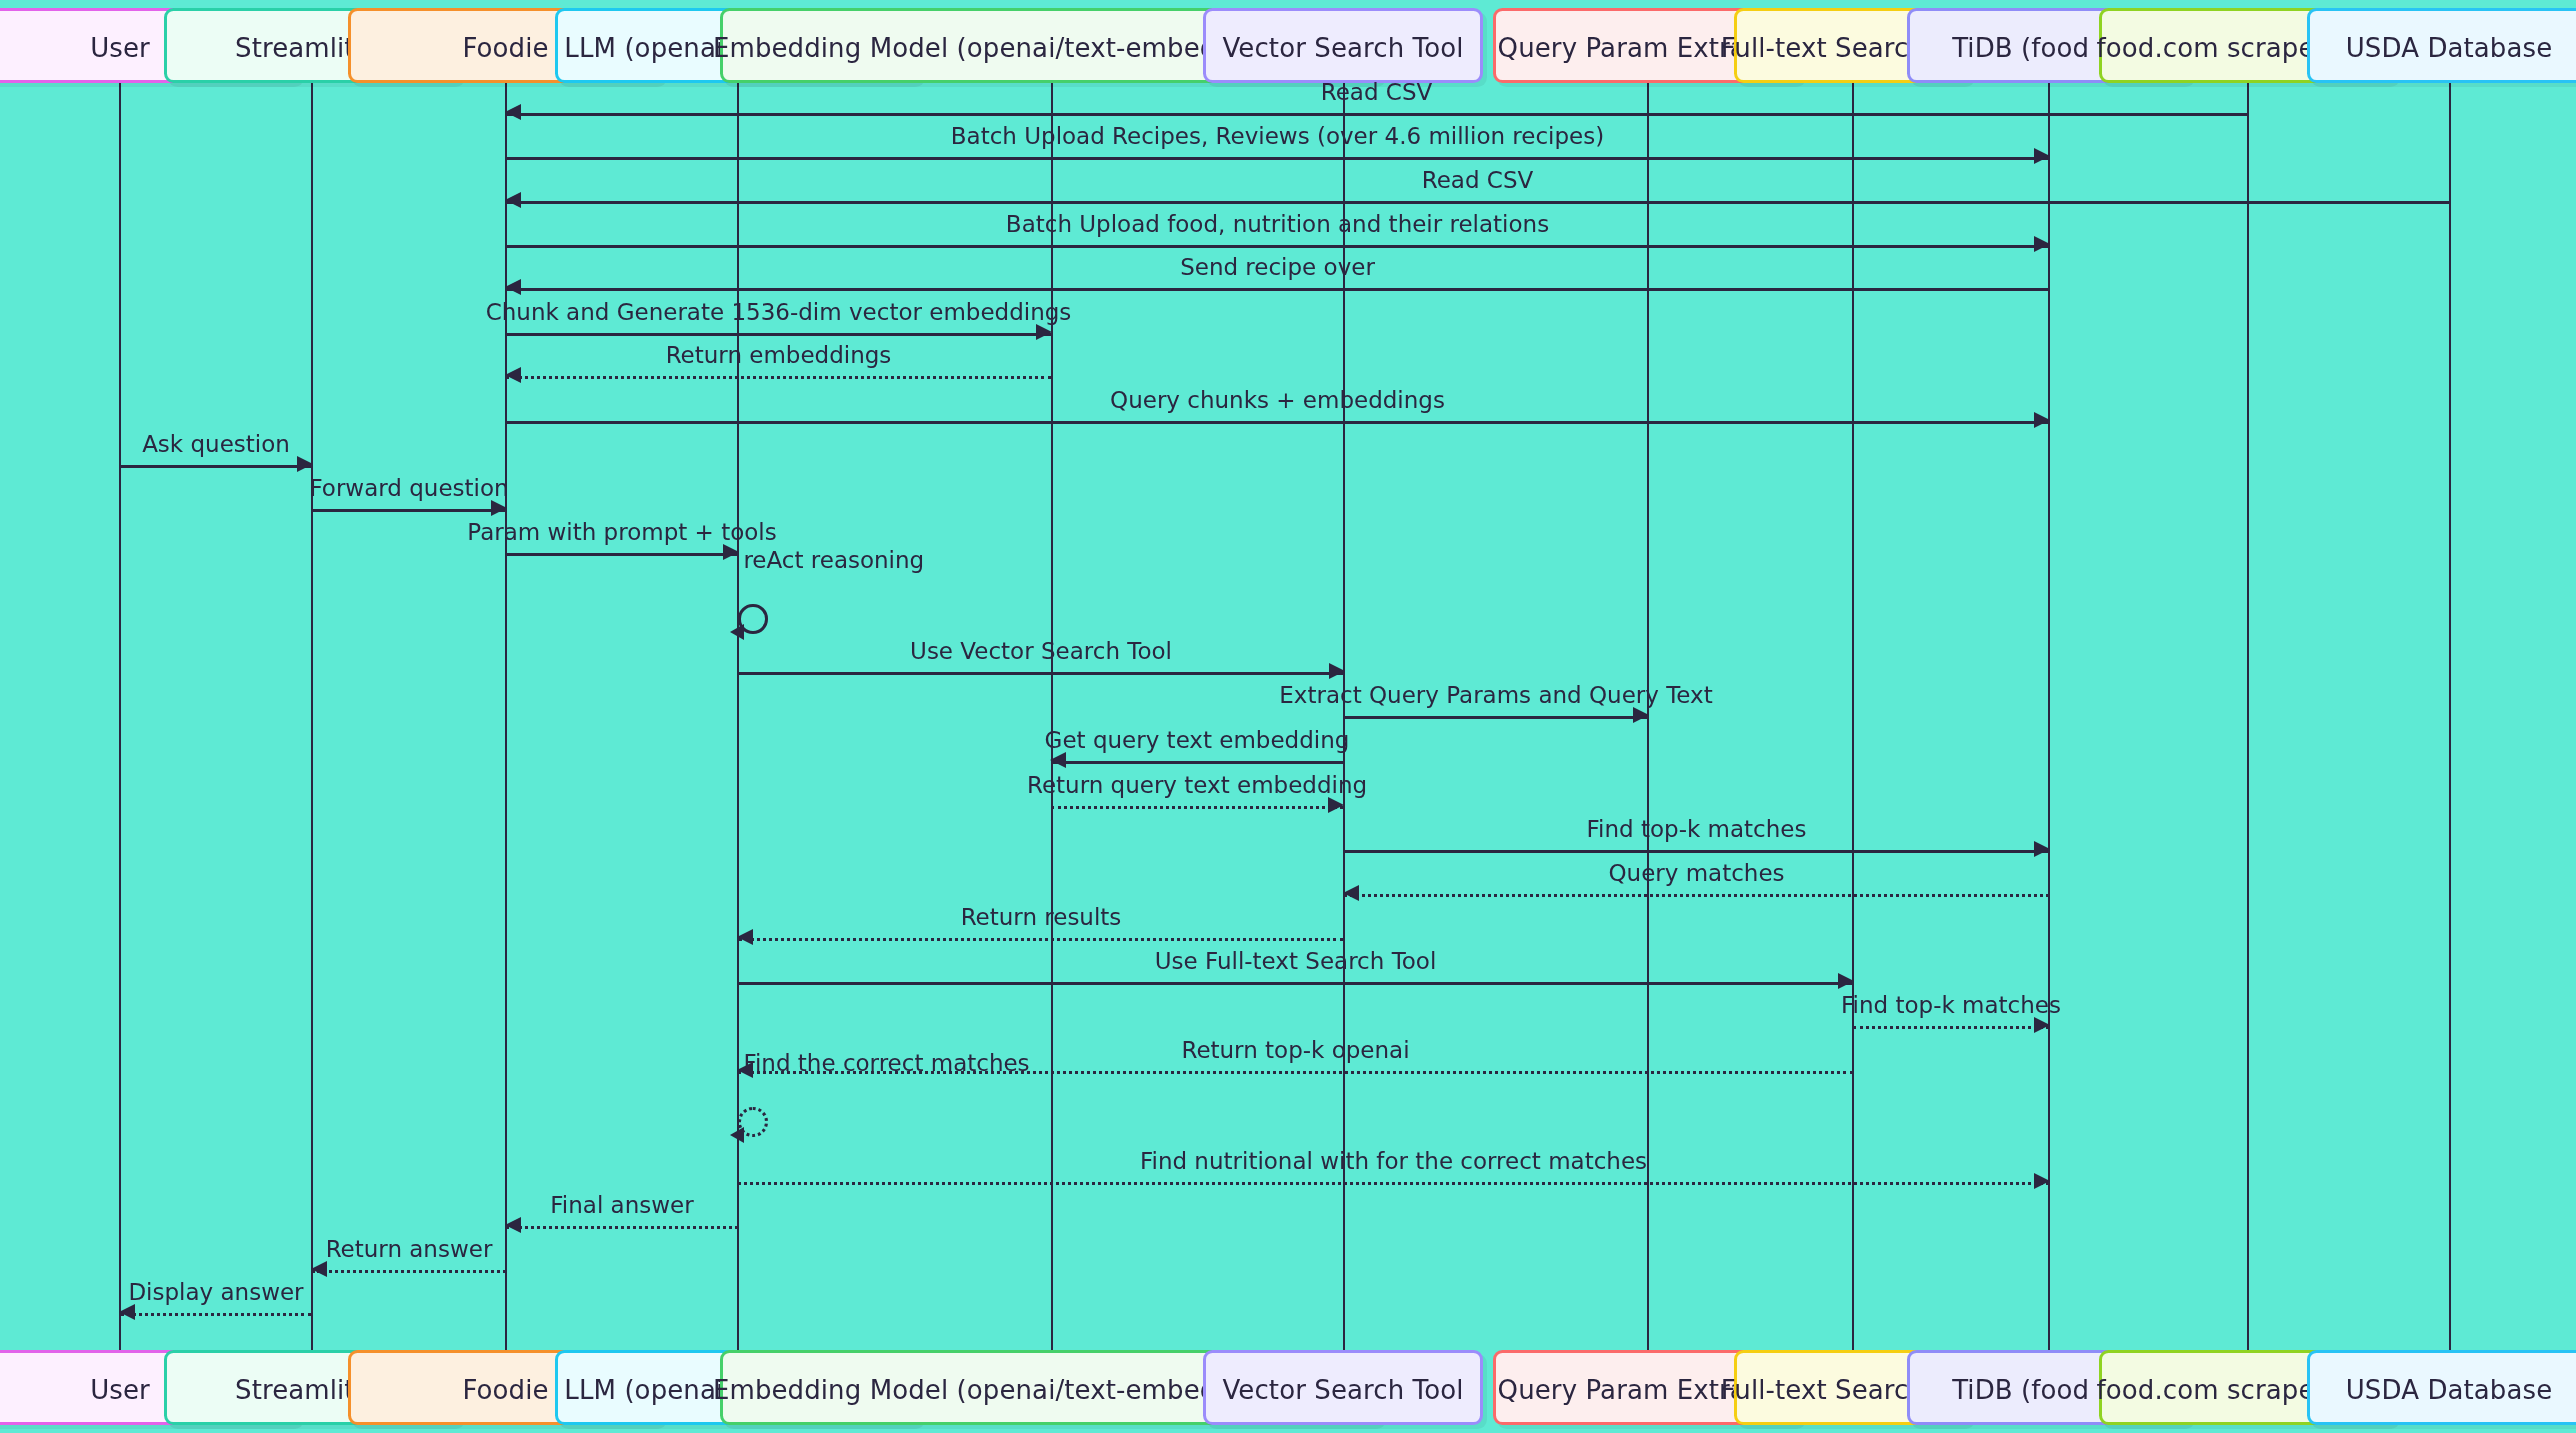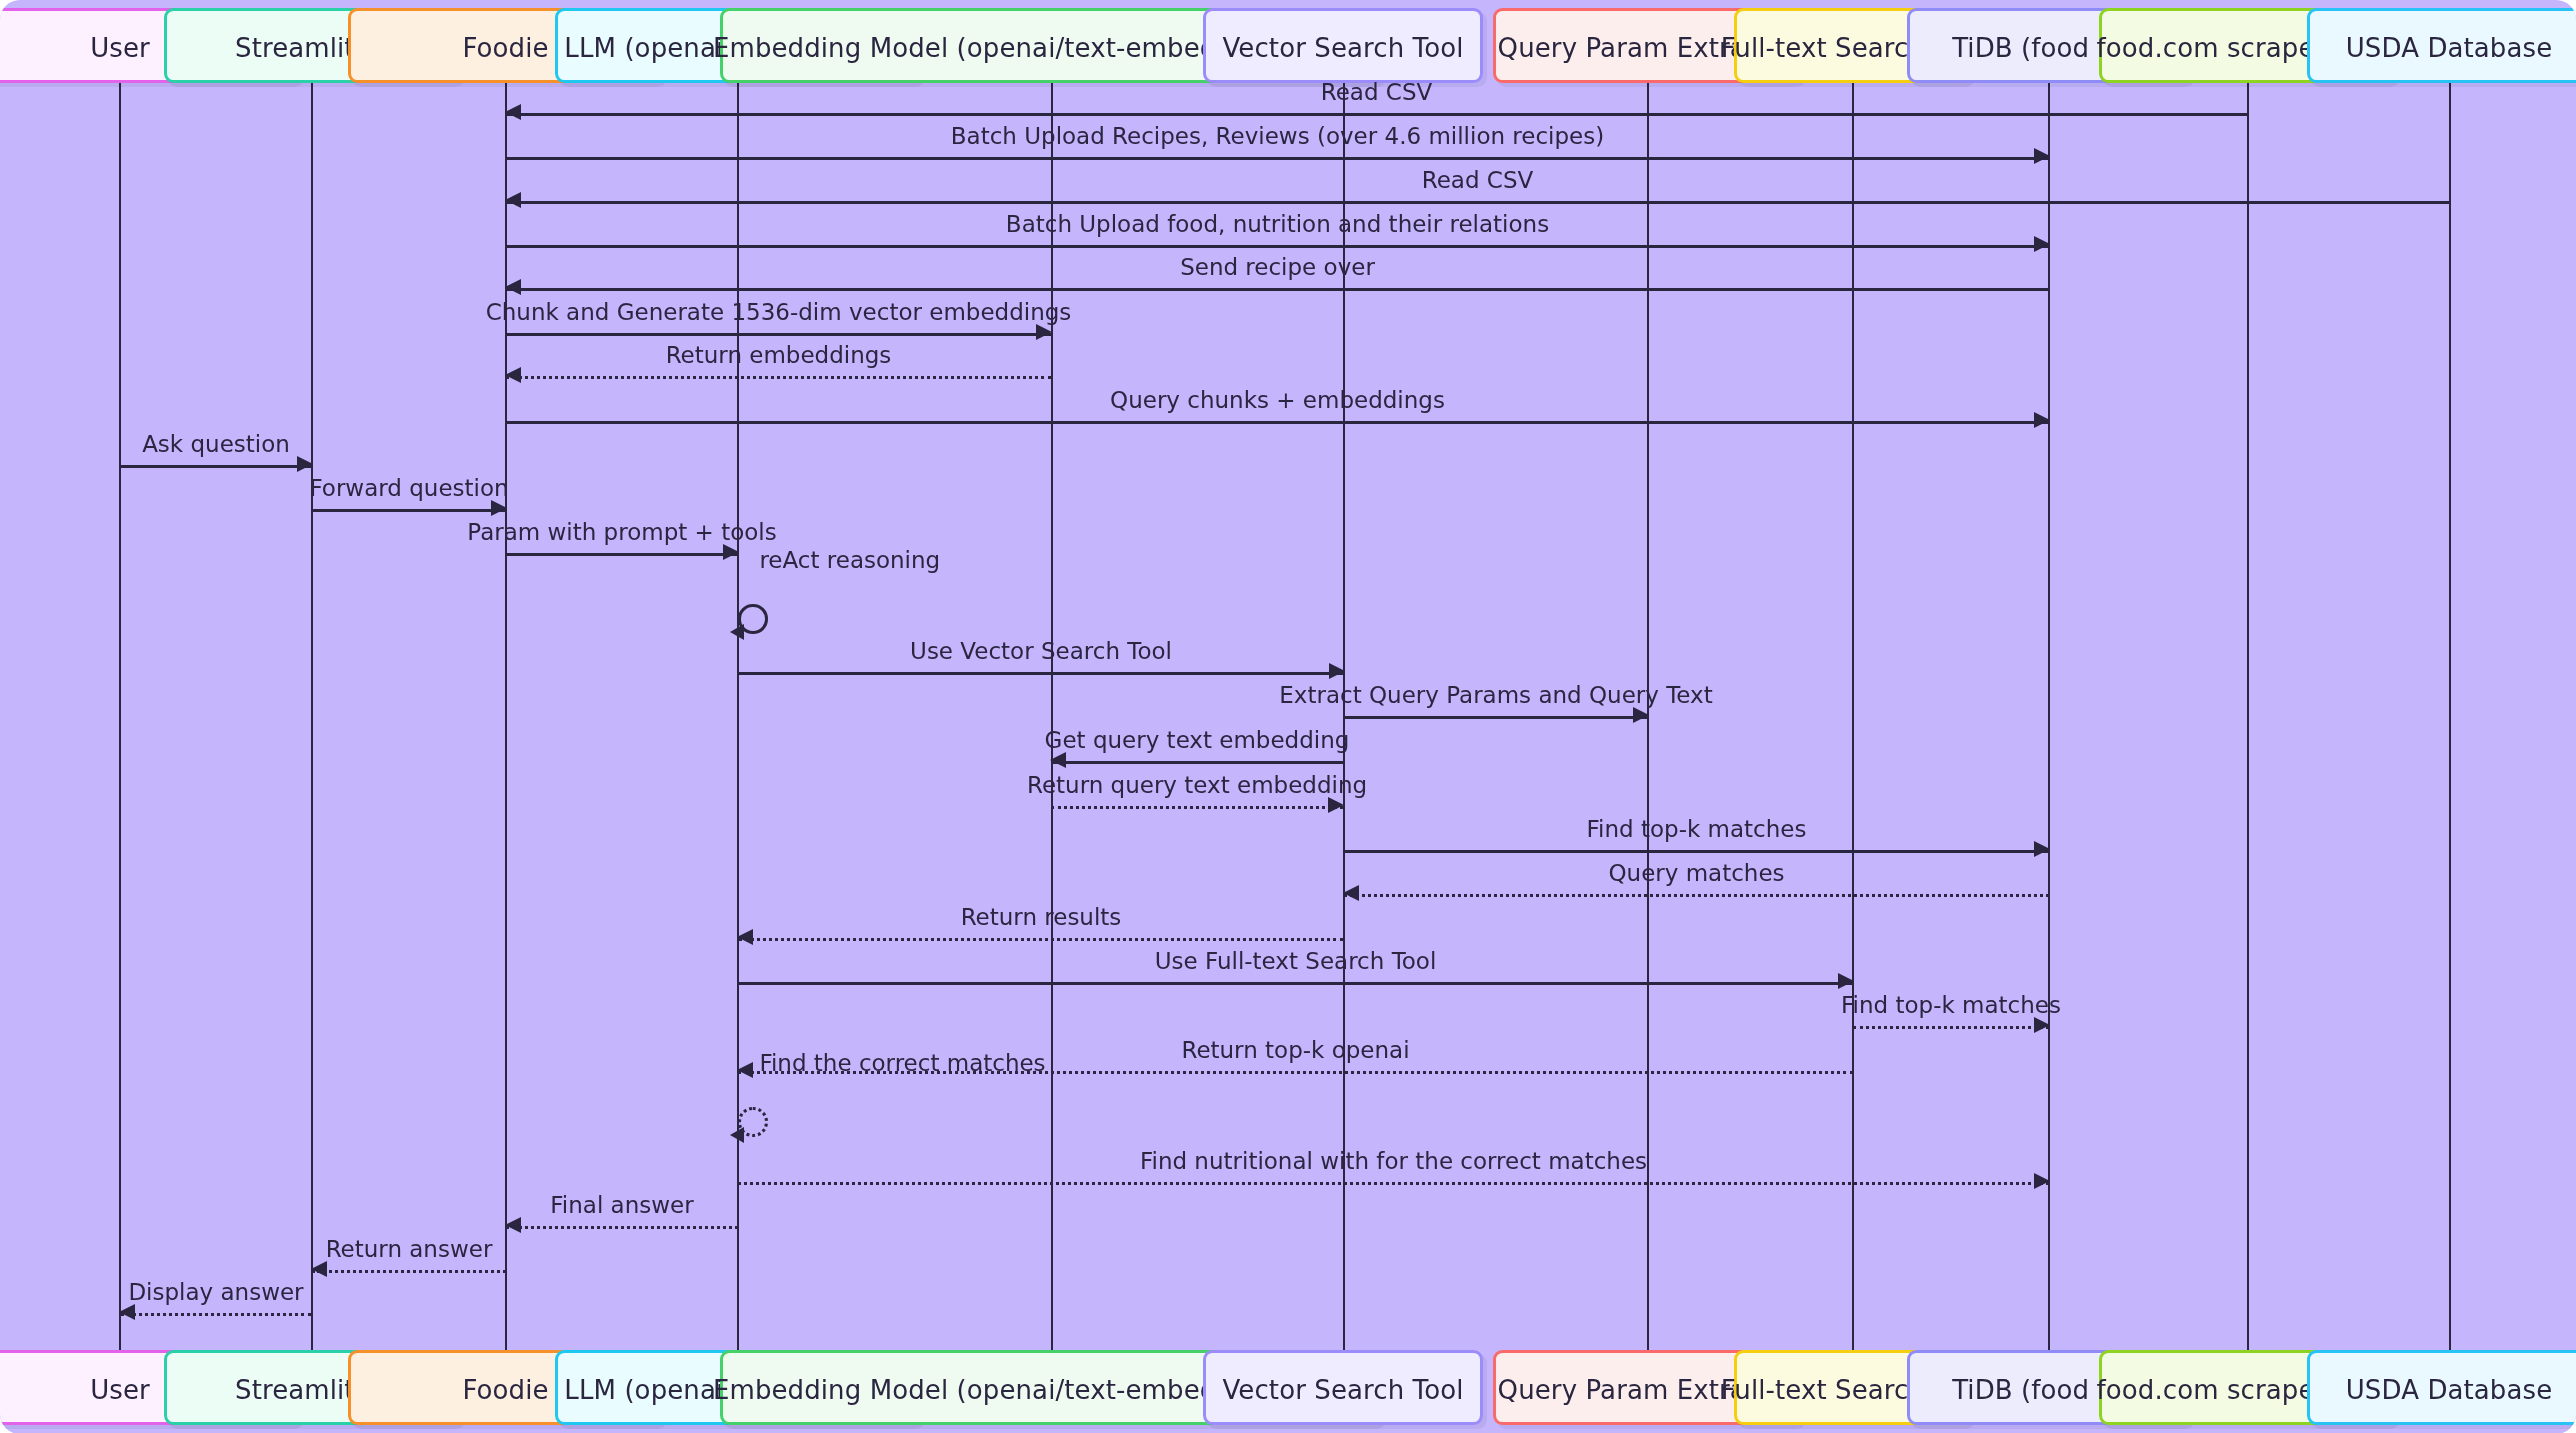--- a/index.html
+++ b/index.html
@@ -1,17 +1,17 @@
 <!DOCTYPE html>
 <html style="font-size:10.7px"><head>
 <meta charset="utf-8">
 <style>
   html,body{margin:0;padding:0;background:#ffffff;}
   body{font-family:"DejaVu Sans","Liberation Sans",sans-serif;}
-  #stage{position:relative;width:2576px;height:1434px;background:#c4b5fd;overflow:hidden;border-radius:20px;}
+  #stage{position:relative;width:2576px;height:1434px;background:#5eead4;overflow:hidden;}
 
   
   .actor{
     position:absolute;
     box-sizing:border-box;
     border-radius:9.4px;
     border-width:3.4px;
     border-style:solid;
     display:flex;align-items:center;justify-content:center;
     box-shadow:4px 4px 0 rgba(0,0,0,.055);
@@ -87,21 +87,20 @@
     border-right:14.8px solid #2b2640;
   }
   .selfloop .slabel{
     position:absolute;
     left:5.4px;
     bottom:32px;
     white-space:nowrap;
     font-size:23px;
     color:#2b2640;
     line-height:1;
-    margin-left:16px;
   }
 </style>
 </head>
 <body>
 
 <div id="stage">
     <div class="lifeline" style="left: 119px; top: 83px; height: 1267px;"></div>
     <div class="lifeline" style="left: 311px; top: 83px; height: 1267px;"></div>
     <div class="lifeline" style="left: 505px; top: 83px; height: 1267px;"></div>
     <div class="lifeline" style="left: 737px; top: 83px; height: 1267px;"></div>

